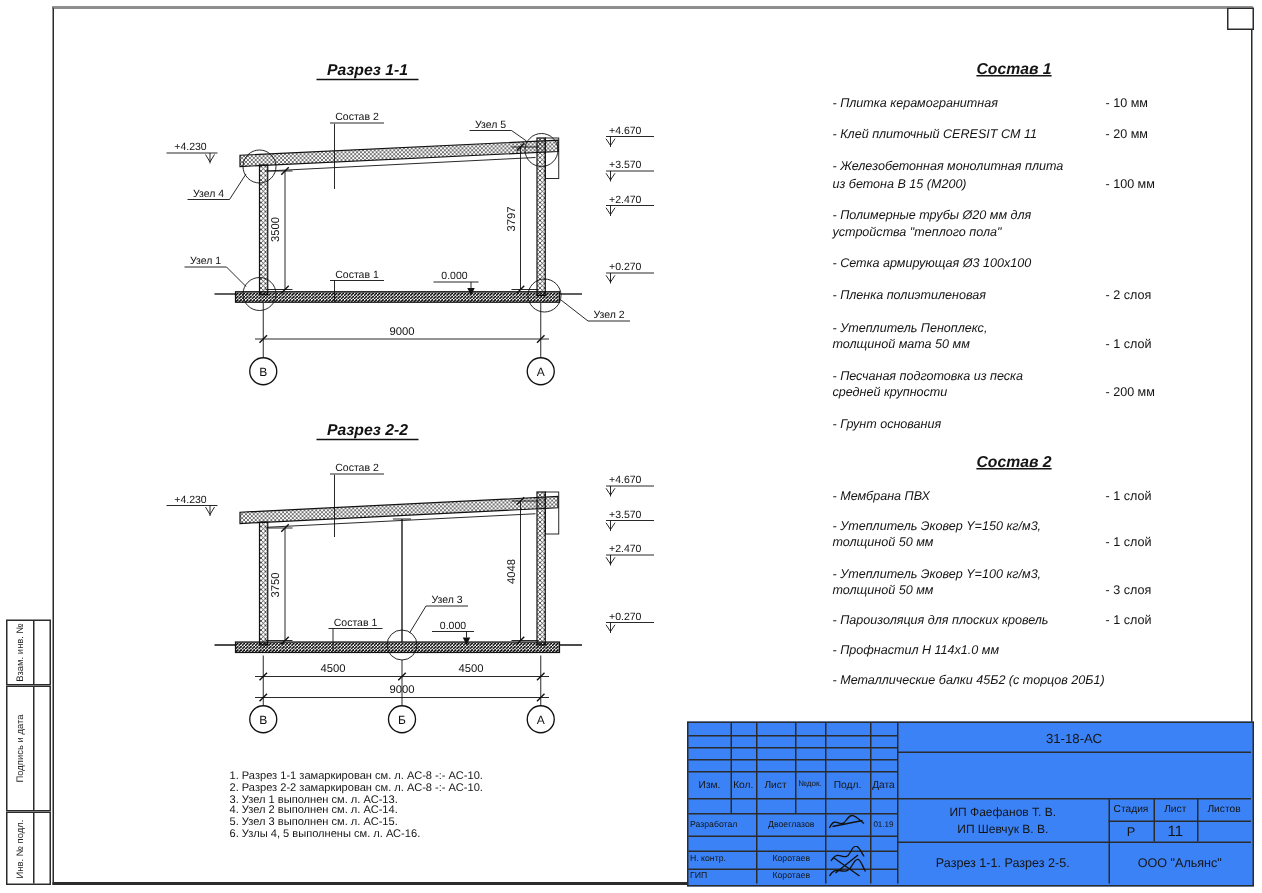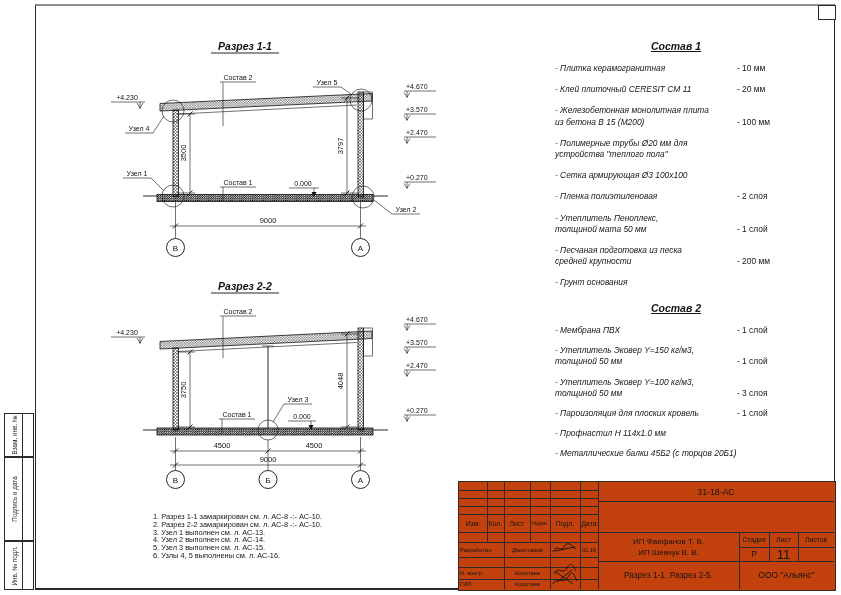--- a/index.html
+++ b/index.html
@@ -20,21 +20,21 @@
   .mat-title{text-align:center;font-size:10.5px;font-weight:bold;font-style:italic;
              text-decoration:underline;margin-bottom:11px;}
   .mat-row{display:flex;align-items:flex-end;margin-bottom:10px;}
   .mat-row .nm{width:182px;white-space:pre-line;font-size:8.4px;line-height:11.2px;font-style:italic;}
   .mat-row .vl{width:60px;font-size:8.4px;line-height:11.2px;}
   .mb9 .mat-row{margin-bottom:9px;}
   
   .notes{position:absolute;left:153px;top:513px;font-size:7.4px;line-height:7.8px;}
   
   .tb{position:absolute;left:458px;top:481px;width:378px;height:110px;box-sizing:border-box;
-      border:1.6px solid #2b2b2b;background:#c2410c;font-size:7px;}
+      border:1.6px solid #2b2b2b;background:#3b82f6;font-size:7px;}
   .tb .hl,.tb .vlne{position:absolute;background:#2b2b2b;}
   .tb .cell{position:absolute;display:flex;align-items:center;justify-content:center;text-align:center;
             box-sizing:border-box;overflow:hidden;}
   .svg-abs{position:absolute;}
   svg text{font-family:"Liberation Sans",sans-serif;fill:#111;}
   .ln{stroke:#111;stroke-width:0.6;fill:none;}
   .ln2{stroke:#111;stroke-width:0.9;fill:none;}
   .st{stroke:#111;stroke-width:0.8;}
   .lbl{font-size:7px;}
   .dim{font-size:7.5px;}
@@ -432,19 +432,19 @@
 
     <div class="cell" style="left:139px;top:0;width:236px;height:19px;font-size:8.8px;">31-18-АС</div>
     <div class="cell" style="left:139px;top:50px;width:141px;height:29px;font-size:8px;flex-direction:column;line-height:11px;">
       <div>ИП Фаефанов Т. В.</div>
       <div>ИП Шевчук В. В.</div>
     </div>
     <div class="cell" style="left:280px;top:50px;width:30px;height:15px;font-size:6.8px;">Стадия</div>
     <div class="cell" style="left:310px;top:50px;width:29px;height:15px;font-size:6.8px;">Лист</div>
     <div class="cell" style="left:339px;top:50px;width:36px;height:15px;font-size:6.8px;">Листов</div>
     <div class="cell" style="left:280px;top:65px;width:30px;height:14px;font-size:8.5px;">Р</div>
-    <div class="cell" style="left:310px;top:65px;width:29px;height:14px;font-size:13px;">11</div>
+    <div class="cell" style="left:310px;top:65px;width:29px;height:14px;font-size:10px;">11</div>
     <div class="cell" style="left:339px;top:65px;width:36px;height:14px;font-size:8.5px;"></div>
     <div class="cell" style="left:139px;top:79px;width:141px;height:28px;font-size:8.4px;">Разрез 1-1. Разрез 2-5.</div>
     <div class="cell" style="left:280px;top:79px;width:95px;height:28px;font-size:8.4px;">ООО "Альянс"</div>
   </div>
 
 </div>
 
 </body></html>

